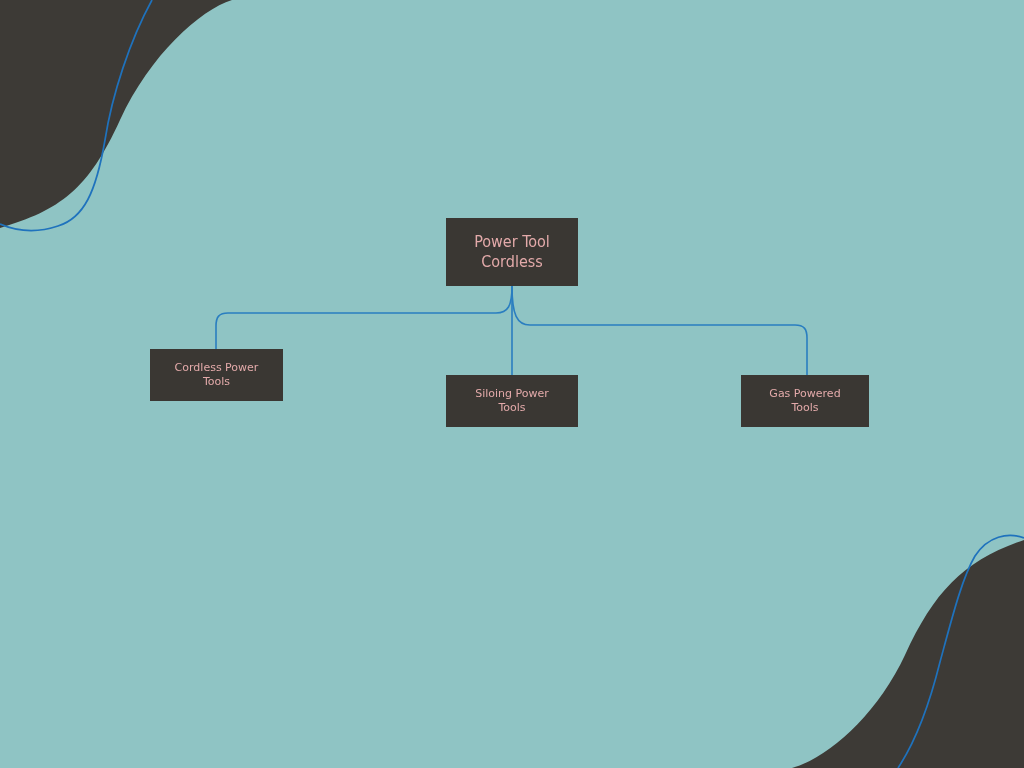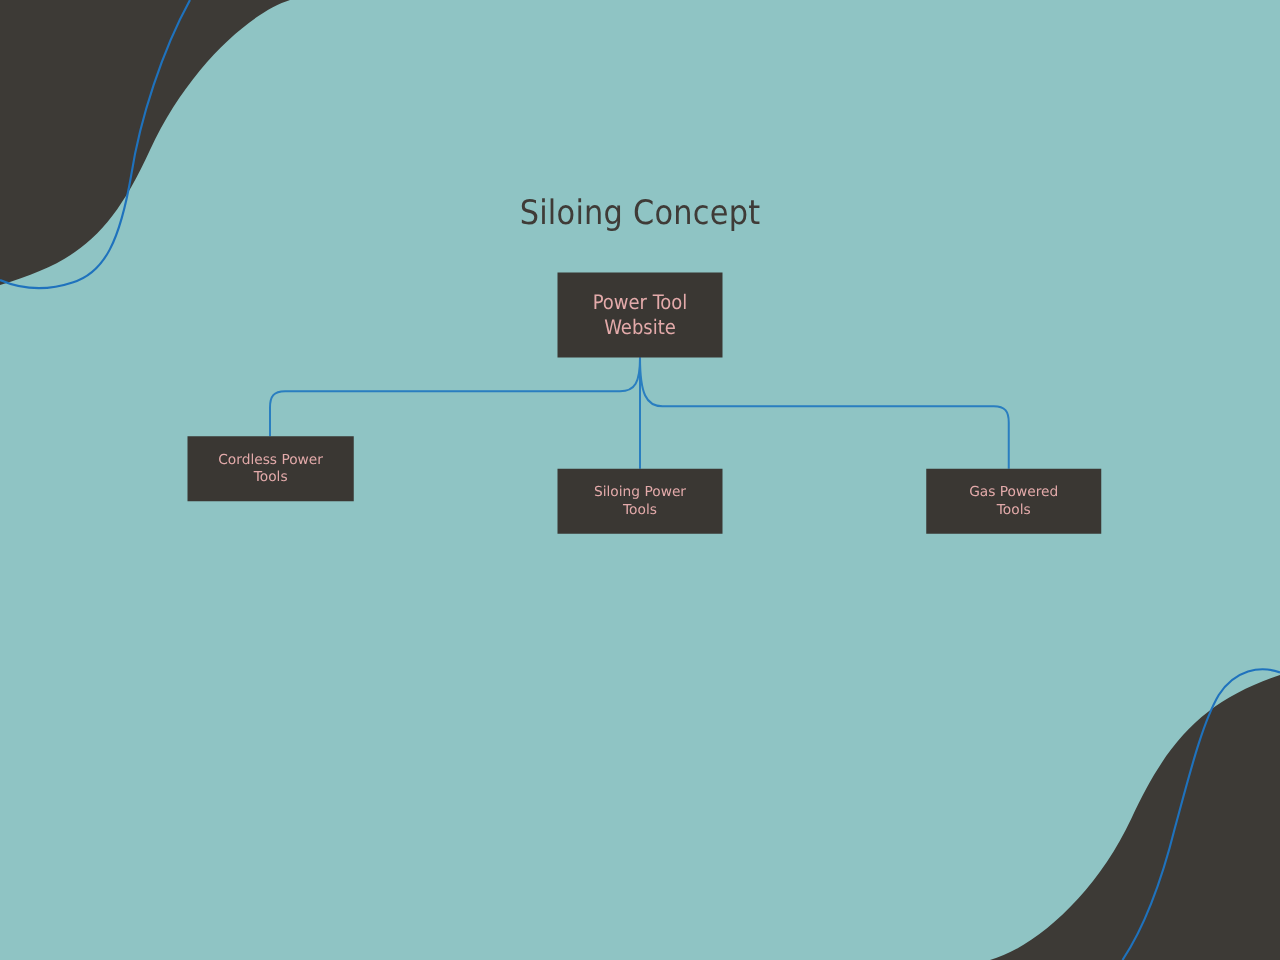--- a/index.html
+++ b/index.html
@@ -103,55 +103,54 @@
   .node-electric {
     left: 446px;
     top: 375px;
     width: 132px;
     height: 52px;
   }
 
   .node-gas {
     left: 741px;
     top: 375px;
-    width: 140px;
+    width: 128px;
     height: 52px;
   }
 </style>
 </head>
 <body>
 
 <div id="slide">
 
   <svg id="decor" viewBox="0 0 1024 768" width="1024" height="768" xmlns="http://www.w3.org/2000/svg">
 
     <path fill="#3d3a36" d="M0,0 L232,0 C200,10 150,55 120,120 C88,190 60,210 0,228 Z"></path>
 
     <path fill="#3d3a36" d="M1024,768 L1024,540 C965,560 935,590 905,655 C877,715 828,758 792,768 Z"></path>
 
     <path fill="none" stroke="#1f72bd" stroke-width="1.7" d="M152,0 C130,40 112,95 105,140 C96,192 84,218 58,226 C34,234 14,230 0,224"></path>
 
     <path fill="none" stroke="#1f72bd" stroke-width="1.7" d="M1024,538 C1008,532 988,536 975,556 C962,578 952,618 940,662 C928,710 914,744 898,768"></path>
   </svg>
 
-  <div id="title">Siloing Concept</div>
 
   <svg id="connectors" viewBox="0 0 1024 768" width="1024" height="768" xmlns="http://www.w3.org/2000/svg">
 
     <path fill="none" stroke="#2a7ec0" stroke-width="1.6" d="M512,286 L512,375"></path>
 
     <path fill="none" stroke="#2a7ec0" stroke-width="1.6" d="M512,286 C512,306 508,313 496,313 L228,313 C219,313 216,317 216,326 L216,349"></path>
 
     <path fill="none" stroke="#2a7ec0" stroke-width="1.6" d="M512,286 C512,315 517,325 530,325 L795,325 C804,325 807,329 807,338 L807,375"></path>
   </svg>
 
   <div class="node node-root">
     <span>
         <span style="display: block;">Power Tool</span>
-        <span style="display: block;">Website</span>
+        <span style="display: block;">Cordless</span>
       </span>
   </div>
 
   <div class="node node-child node-cordless">
     <span>
         <span style="display: block;">Cordless Power</span>
         <span style="display: block;">Tools</span>
       </span>
   </div>
 

